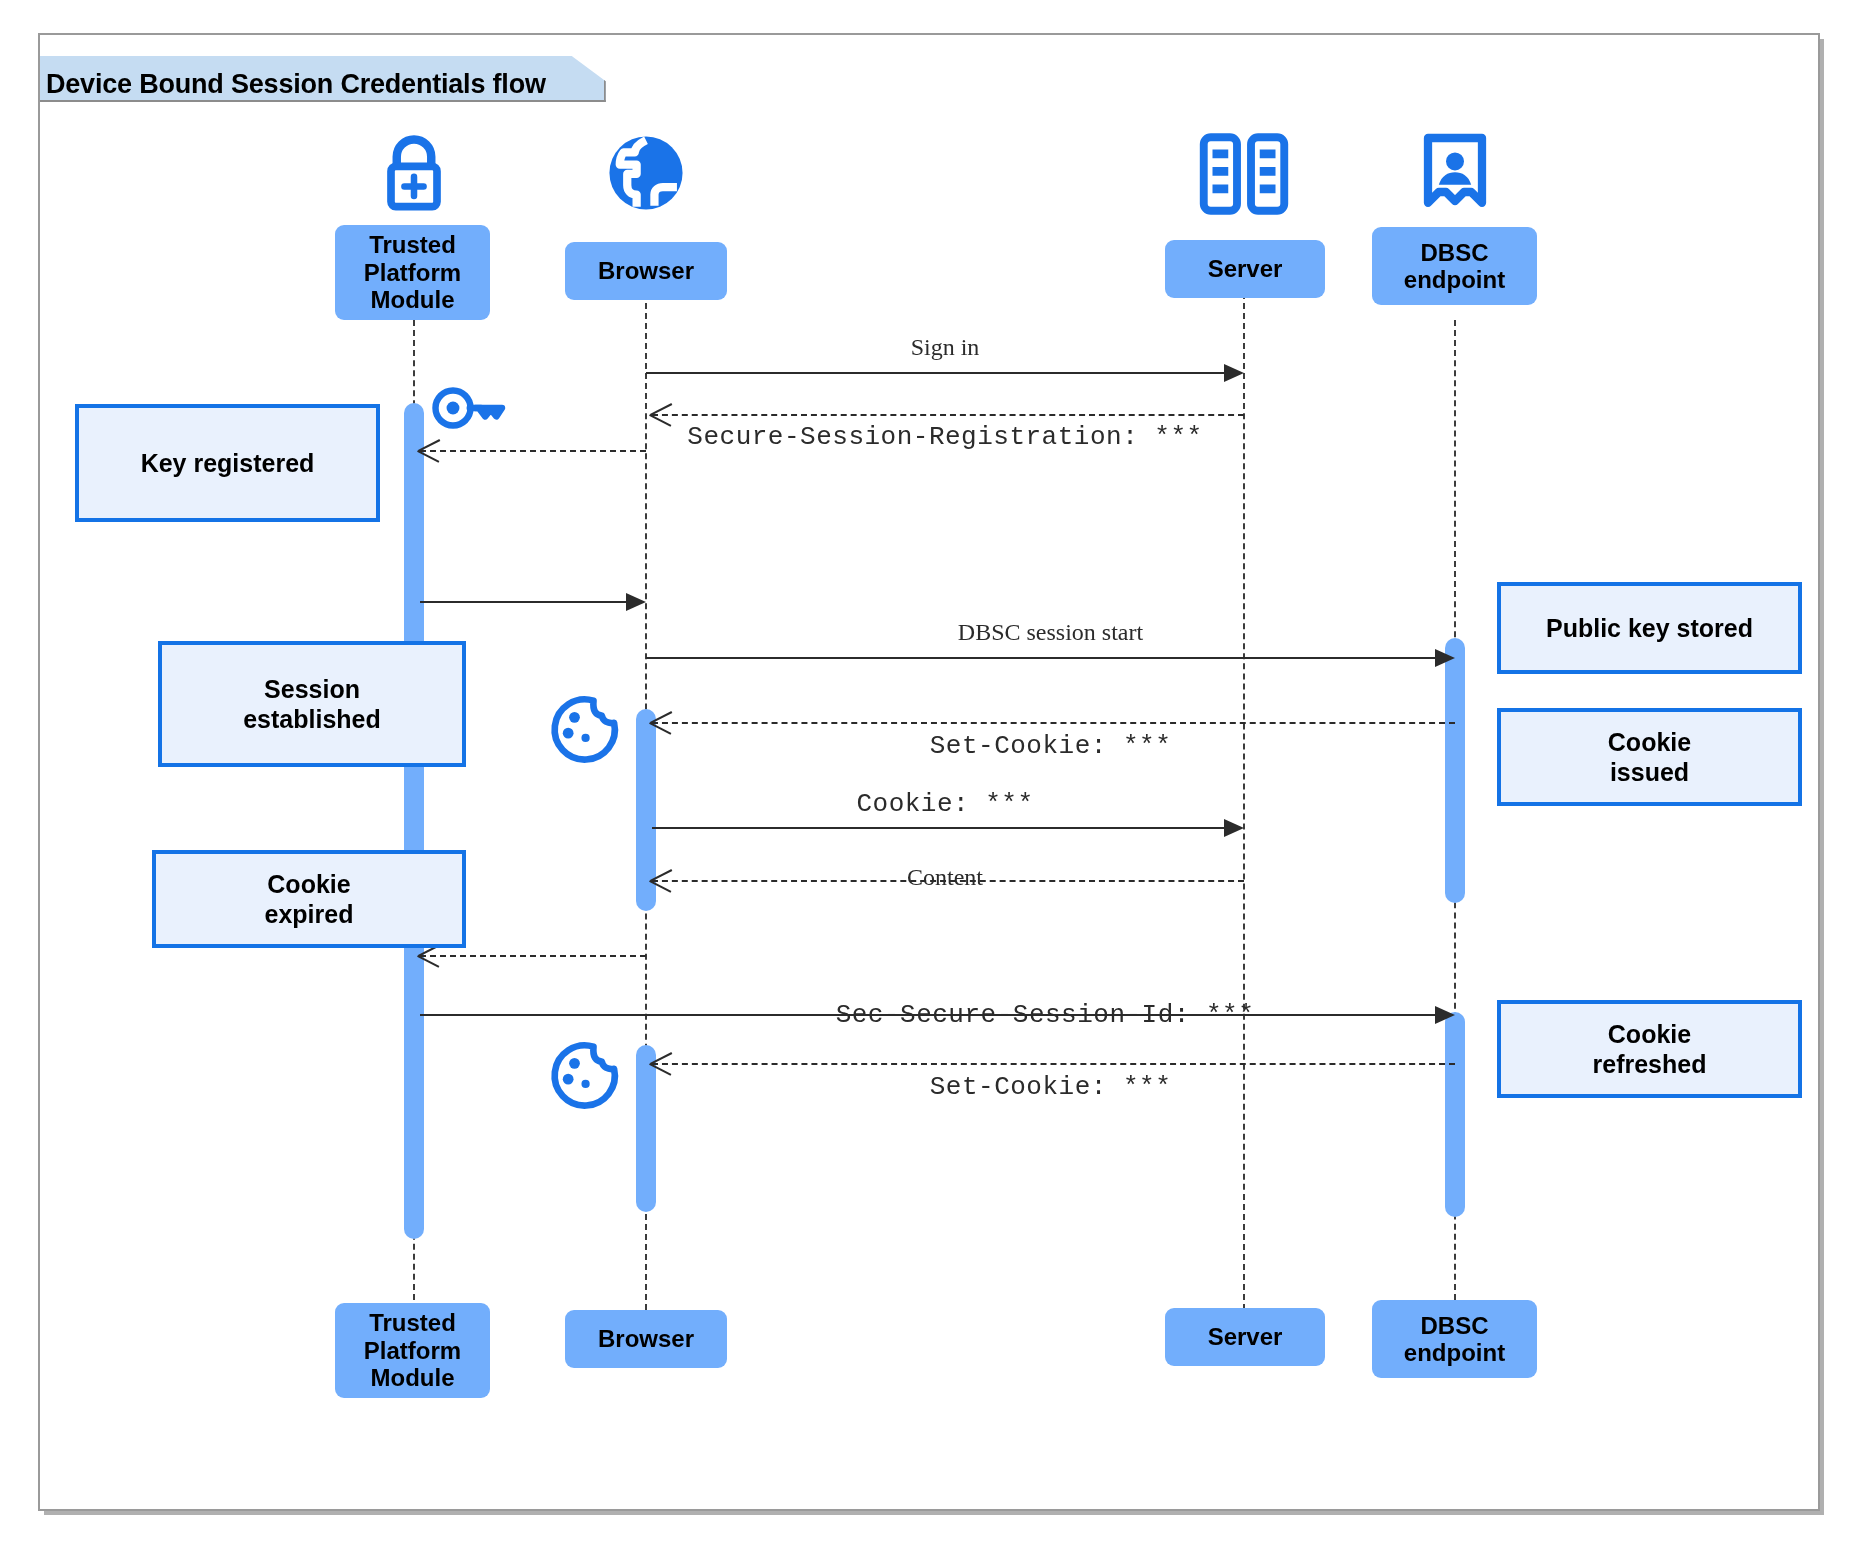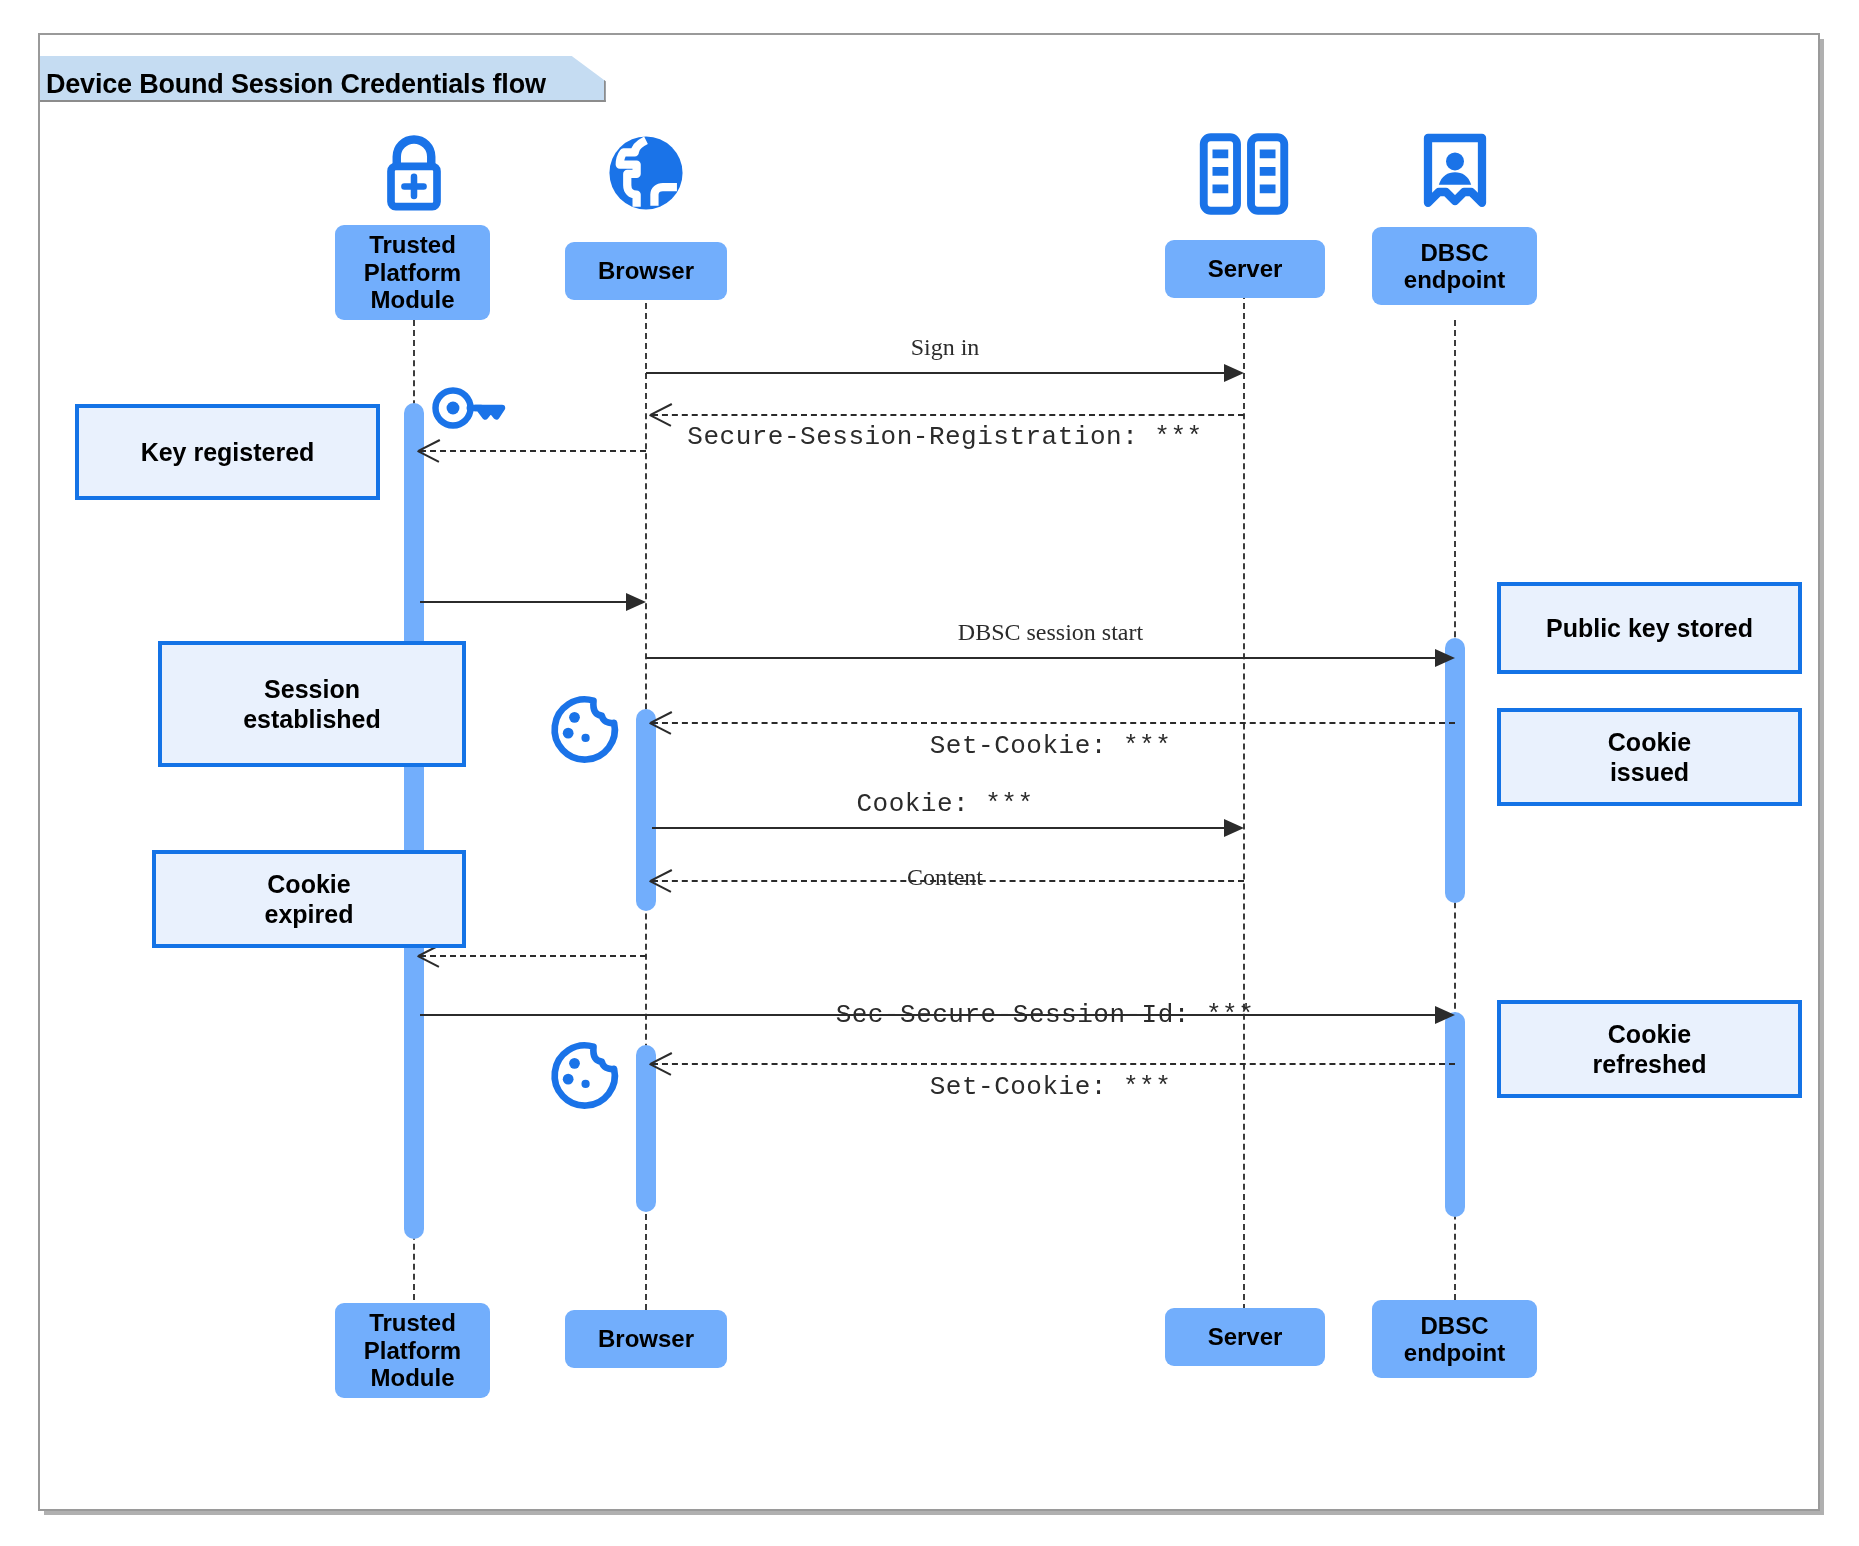--- a/index.html
+++ b/index.html
@@ -214,21 +214,21 @@
 
   <div class="icon" style="left:425px;top:380px;width:84px;height:56px;">
     <svg width="84" height="56" viewBox="0 0 60 40">
       <path d="M36 20h19l-4 6-4-5-4 5-3.5-4.5" fill="none" stroke="#1a73e8" stroke-width="4.6" stroke-linejoin="round" stroke-linecap="round"></path>
       <circle cx="20" cy="20" r="12.5" fill="none" stroke="#1a73e8" stroke-width="4.6"></circle>
       <circle cx="20" cy="20" r="4.6" fill="#1a73e8"></circle>
       <path d="M32 20h8" stroke="#1a73e8" stroke-width="4.6" stroke-linecap="round"></path>
     </svg>
   </div>
 
-  <div class="note" style="left:75px;top:404px;width:305px;height:96px;">
+  <div class="note" style="left:75px;top:404px;width:305px;height:118px;">
     <span style="white-space:pre-line">Key registered</span>
   </div>
 
   <div class="note" style="left:158px;top:641px;width:308px;height:126px;">
     <span style="white-space:pre-line">Session
 established</span>
   </div>
 
   <div class="note" style="left:152px;top:850px;width:314px;height:98px;">
     <span style="white-space:pre-line">Cookie

